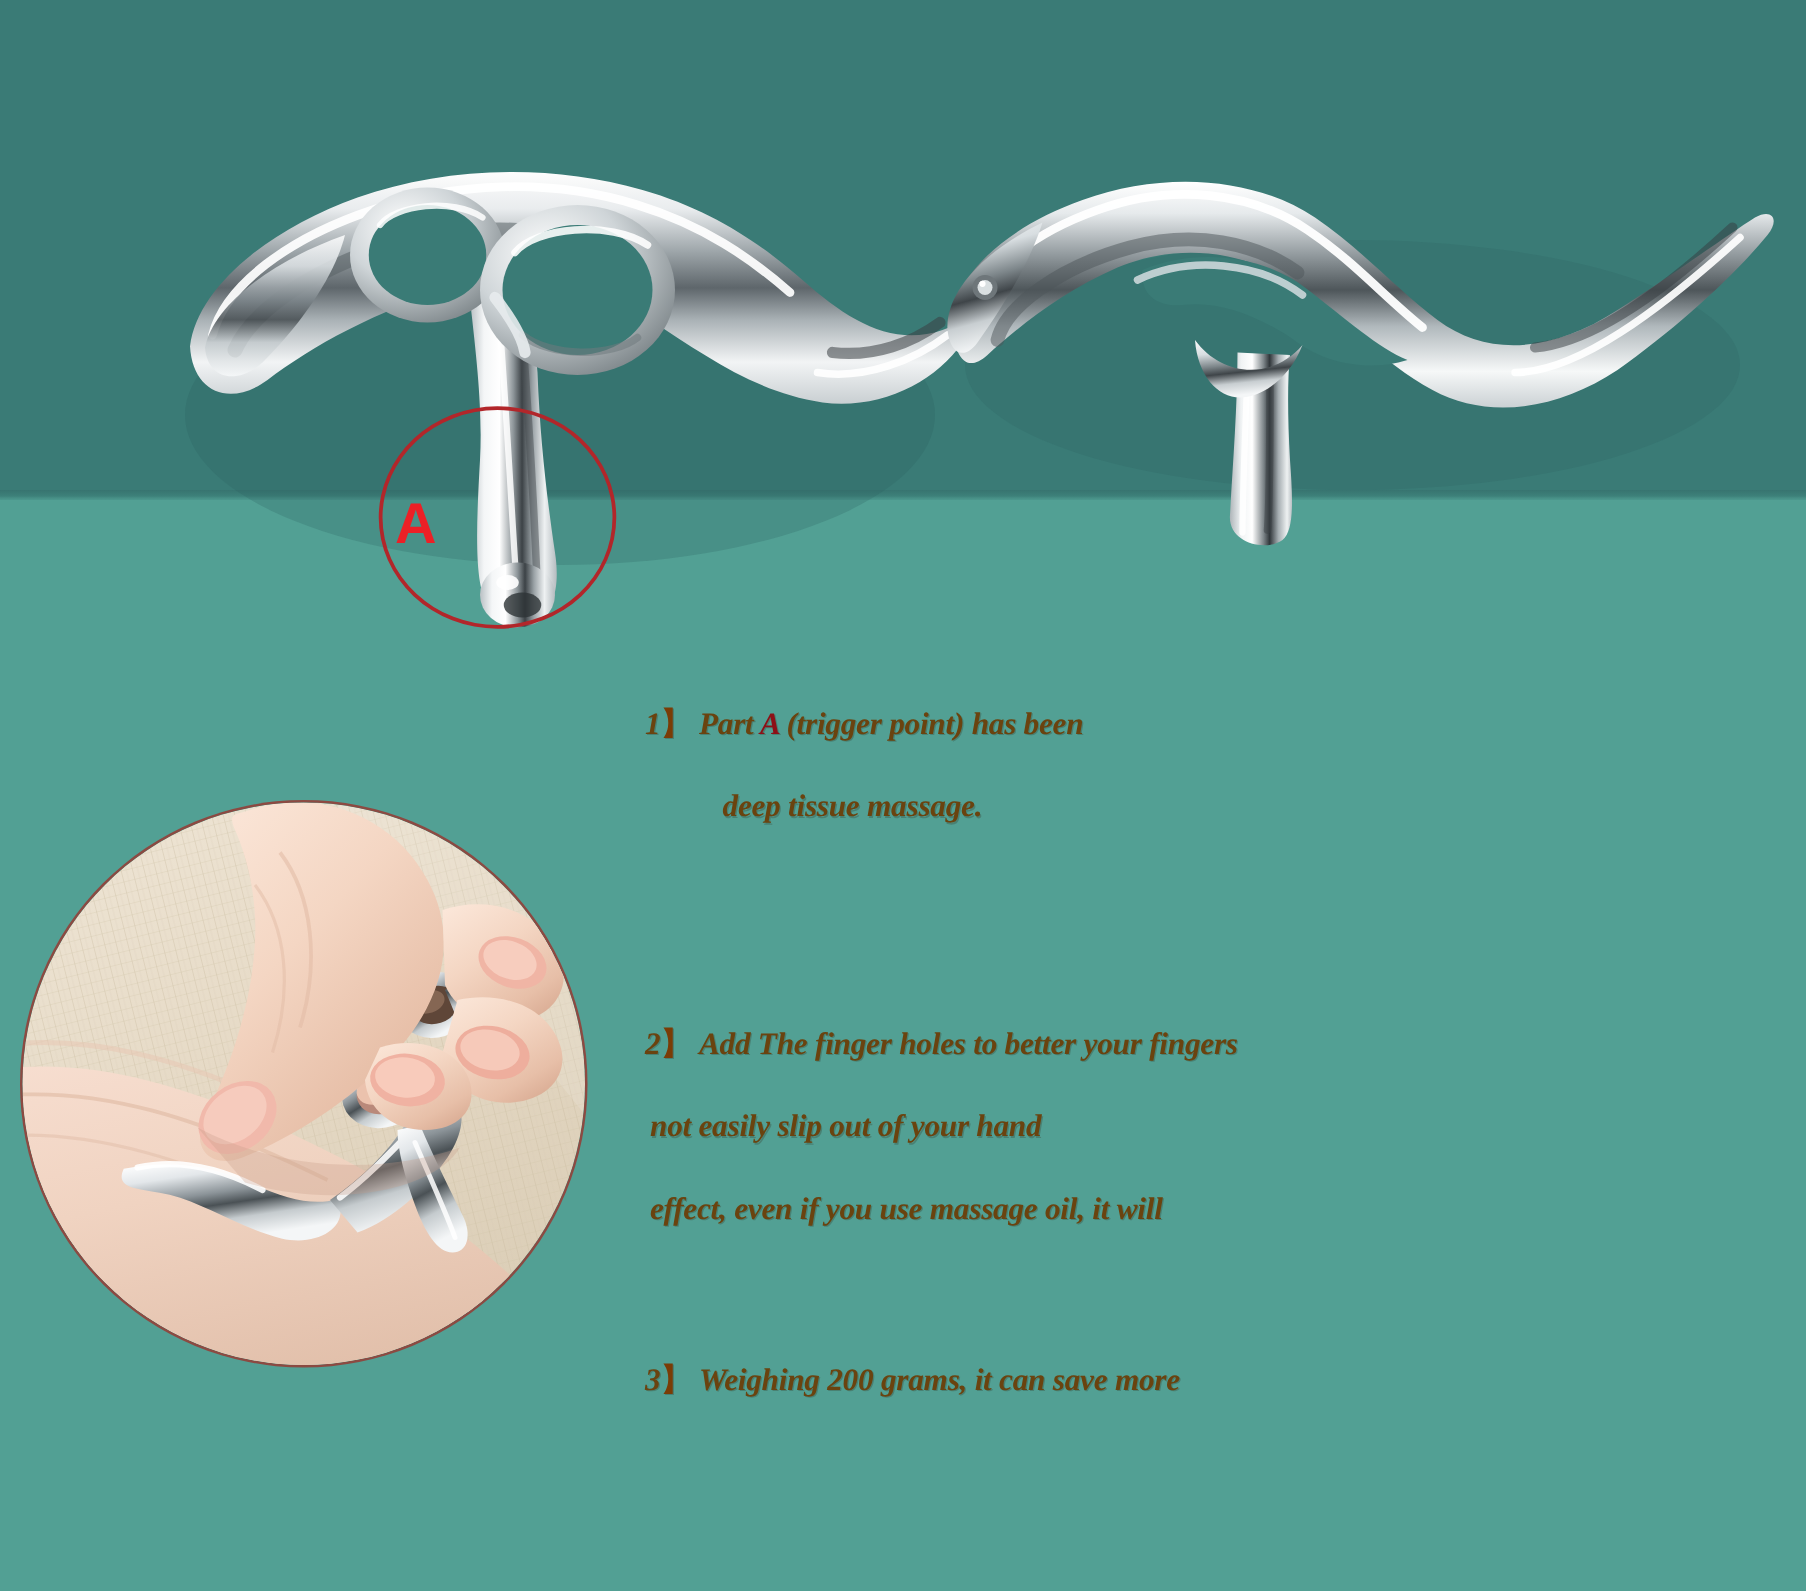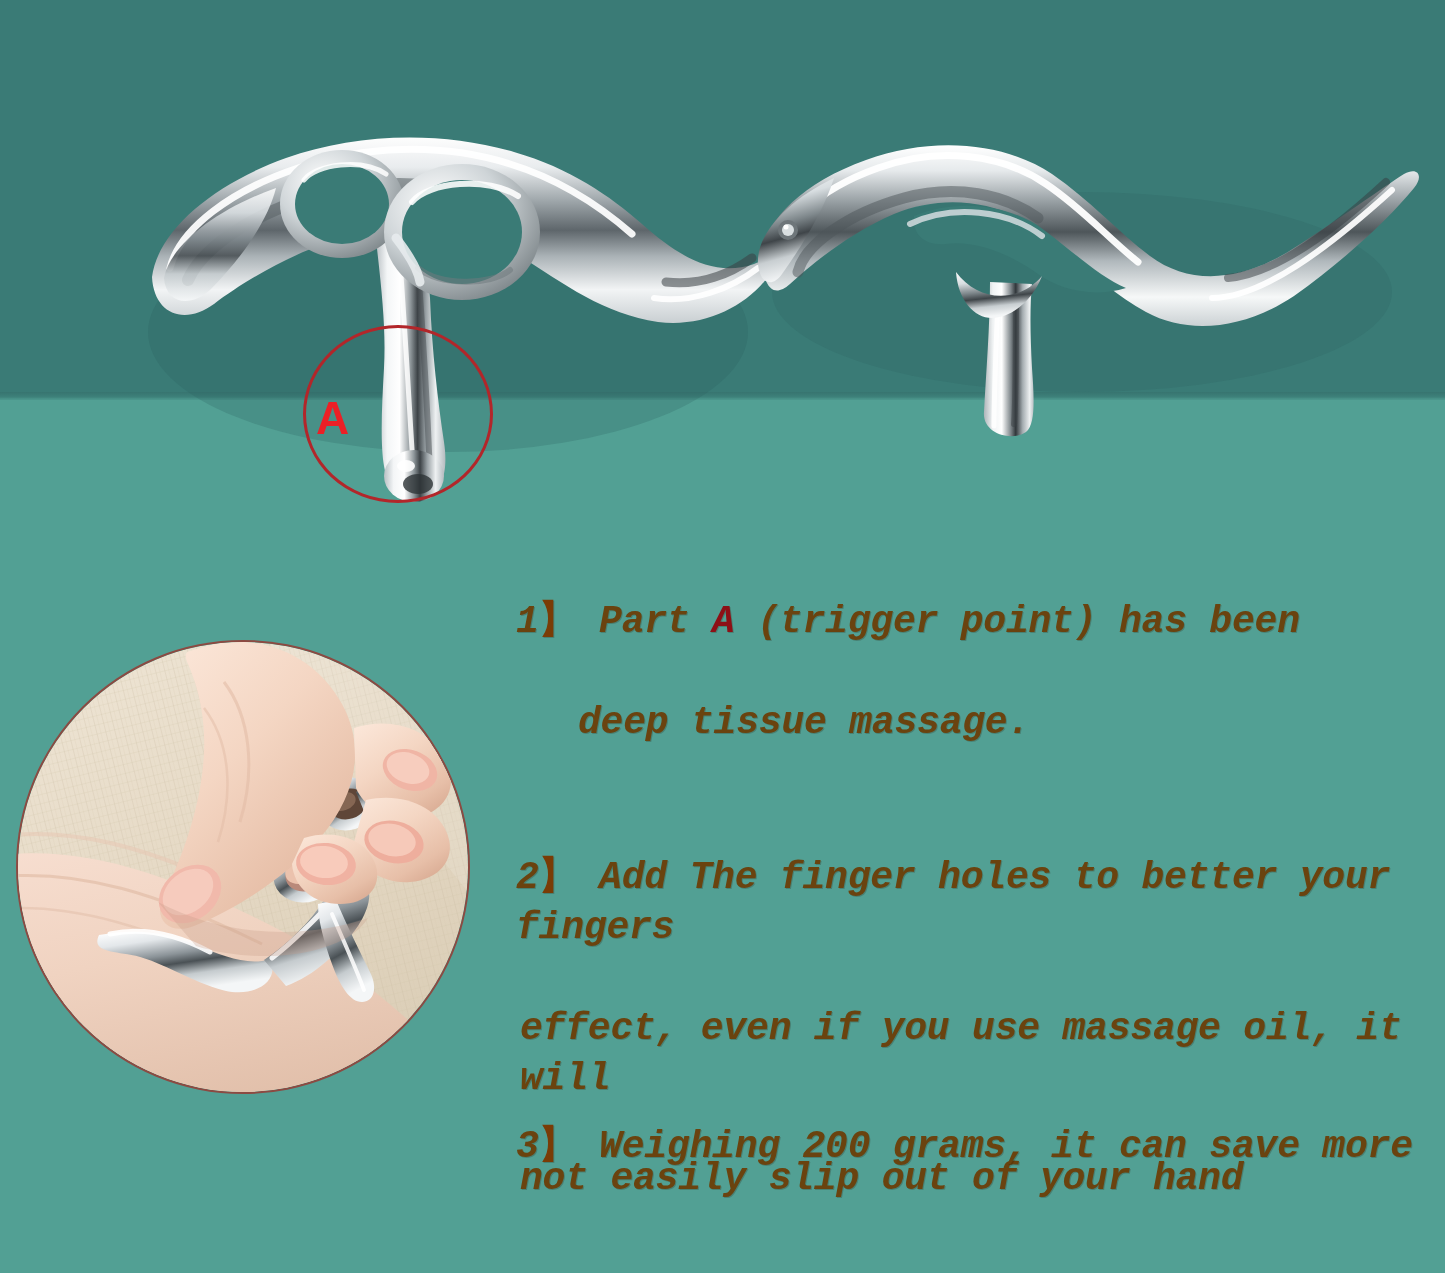--- a/index.html
+++ b/index.html
@@ -90,24 +90,24 @@
 
   
   .features {
     position: absolute;
     left: 516px;
     top: 497px;
     width: 906px;
   }
   .feature {
     color: #6a430f;
-    font-family: Liberation Mono, monospace;
+    font-family: Liberation Serif, serif;
     font-style: italic;
     font-weight: 700;
-    font-size: 38px;
+    font-size: 25px;
     line-height: 1.32;
     letter-spacing: -0.2px;
     text-shadow: 1px 1px 0 rgba(40,20,0,.22);
     white-space: pre-line;
   }
   .feature .num {
     font-style: italic;
     font-weight: 700;
     color: #6a430f;
   }
@@ -474,22 +474,22 @@
       <span class="line line-1">
         <span class="num">1</span><span class="bracket">】</span><span> Part </span><span class="hl-a">A</span><span> (trigger point) has been</span>
       </span>
       <span class="line line-3">deep tissue massage.</span>
     </div>
 
     <div class="feature feature-2">
       <span class="line line-1">
         <span class="num">2</span><span class="bracket">】</span><span> Add The finger holes to better your fingers</span>
       </span>
+      <span class="line line-4">not easily slip out of your hand</span>
       <span class="line line-3">effect, even if you use massage oil, it will</span>
-      <span class="line line-4">not easily slip out of your hand</span>
     </div>
 
     <div class="feature feature-3">
       <span class="line line-1">
         <span class="num">3</span><span class="bracket">】</span><span> Weighing 200 grams, it can save more</span>
       </span>
       
     </div>
 
   </div>

